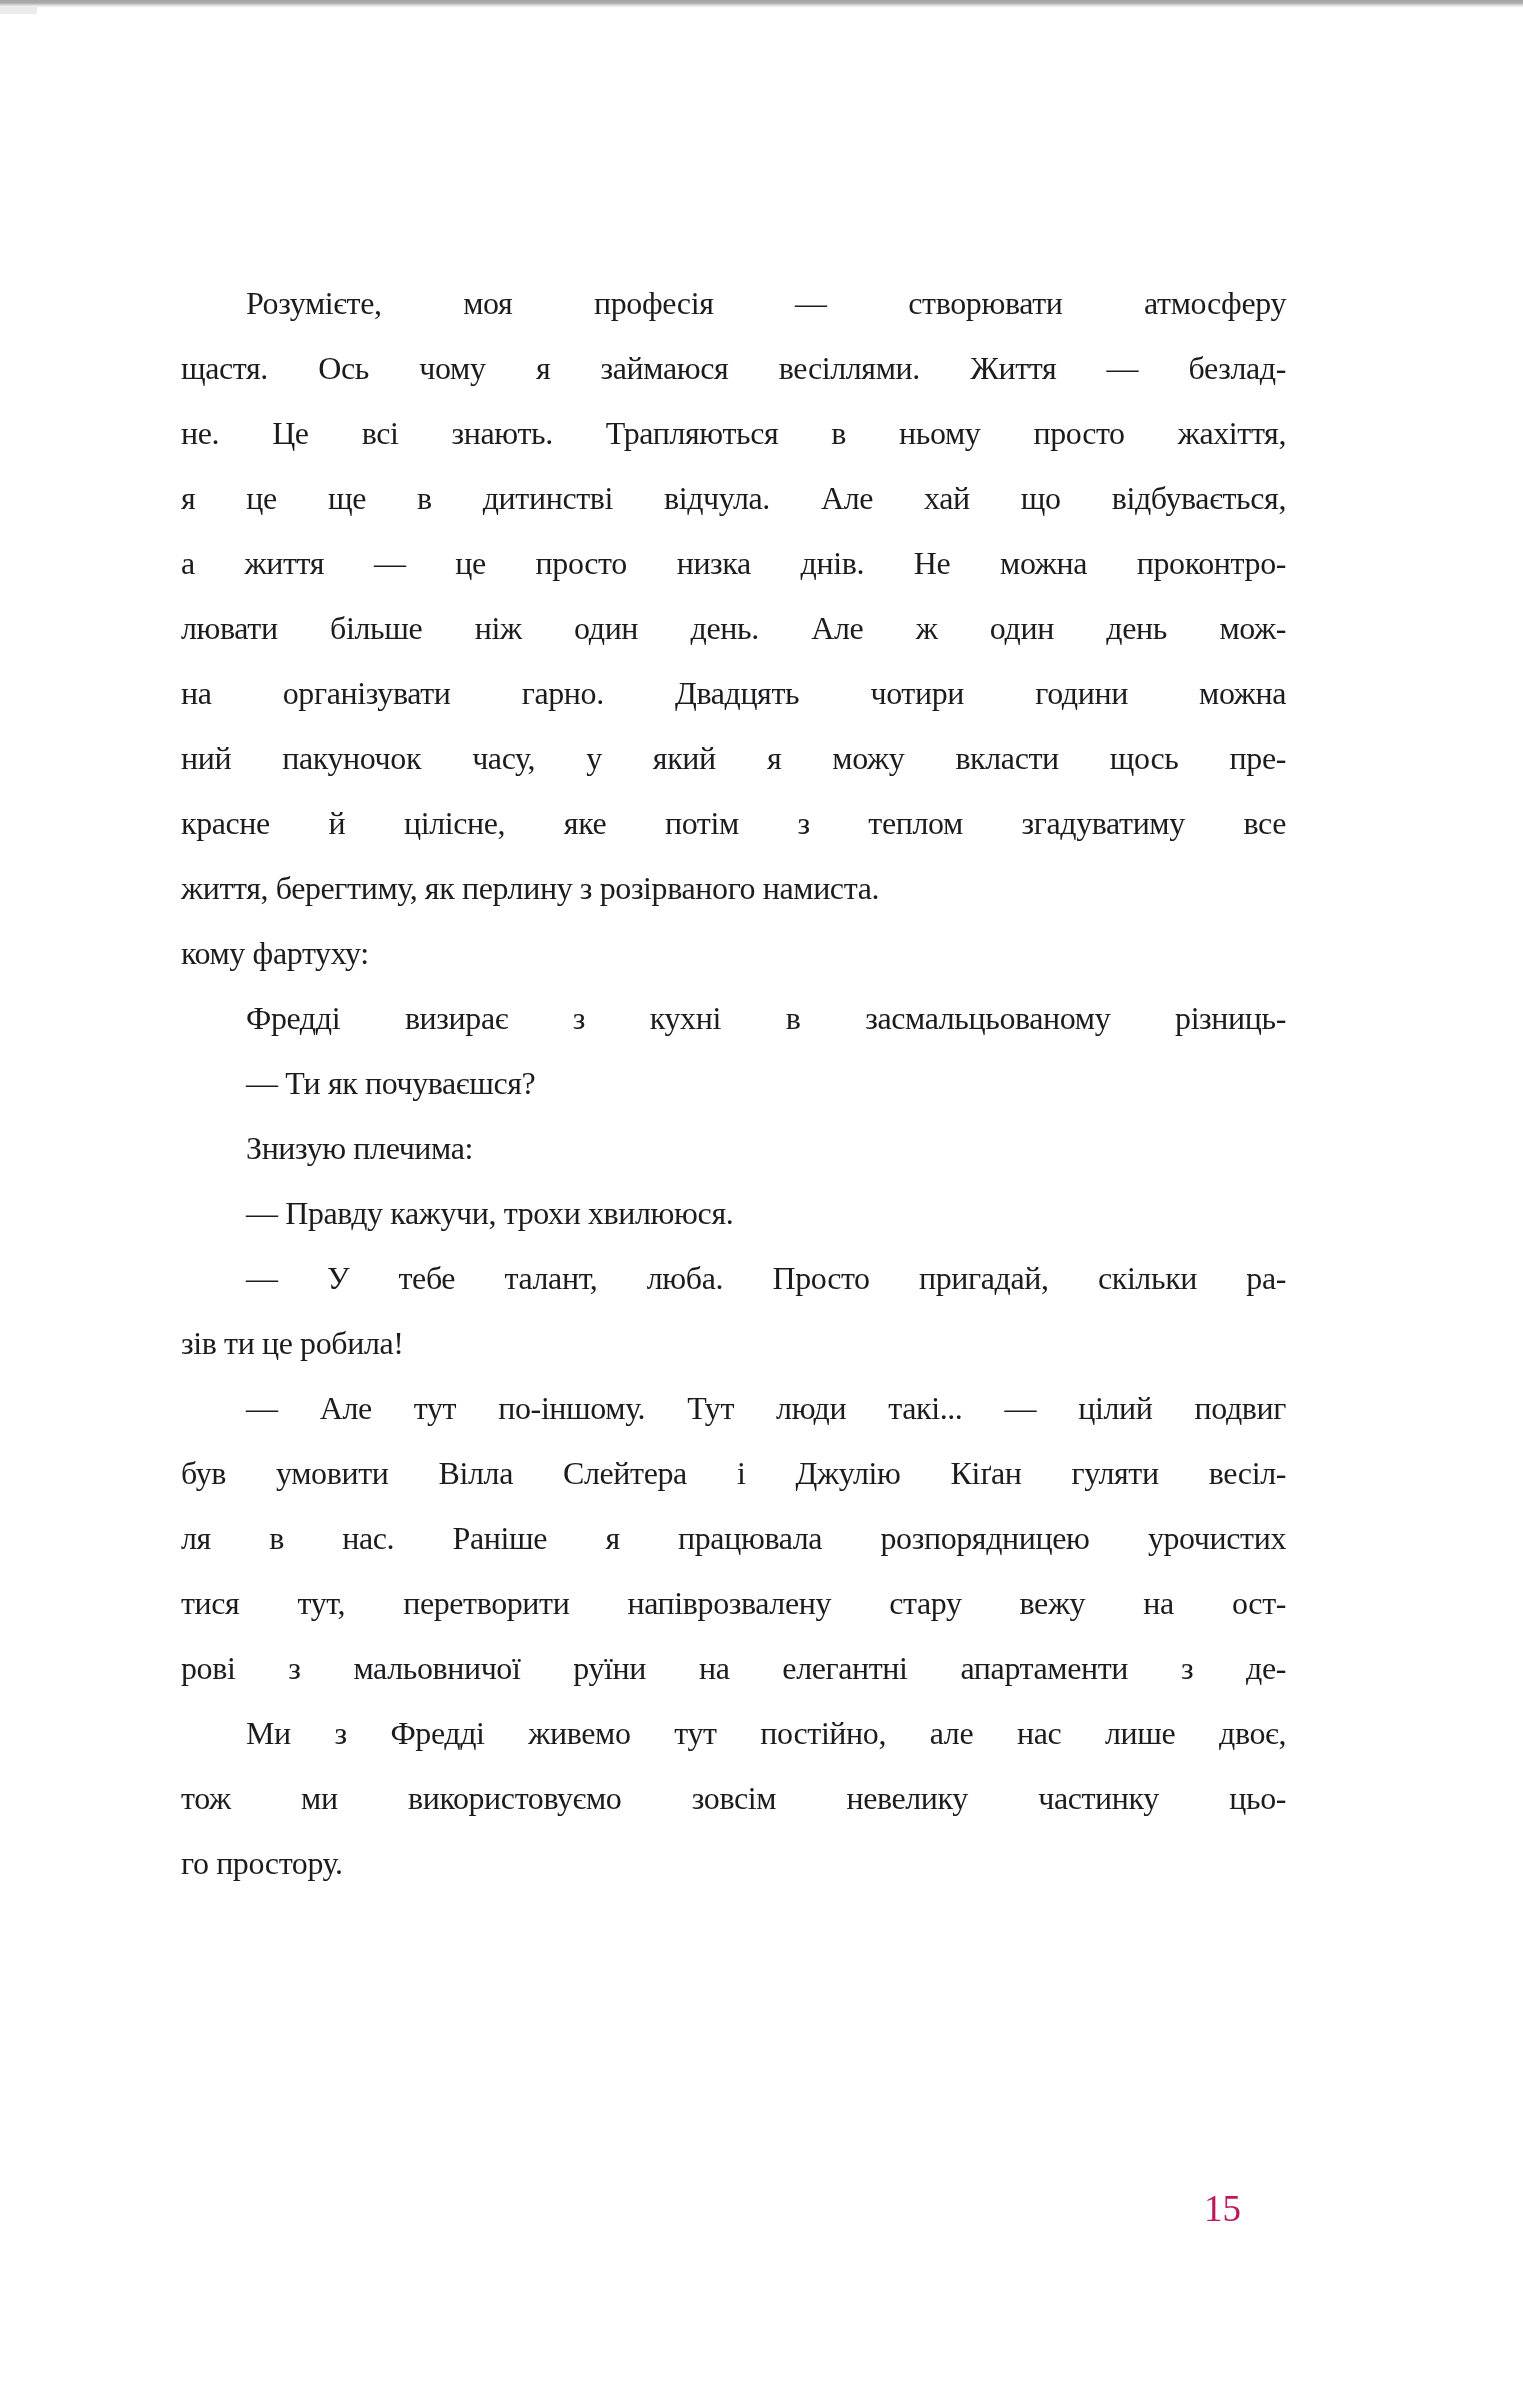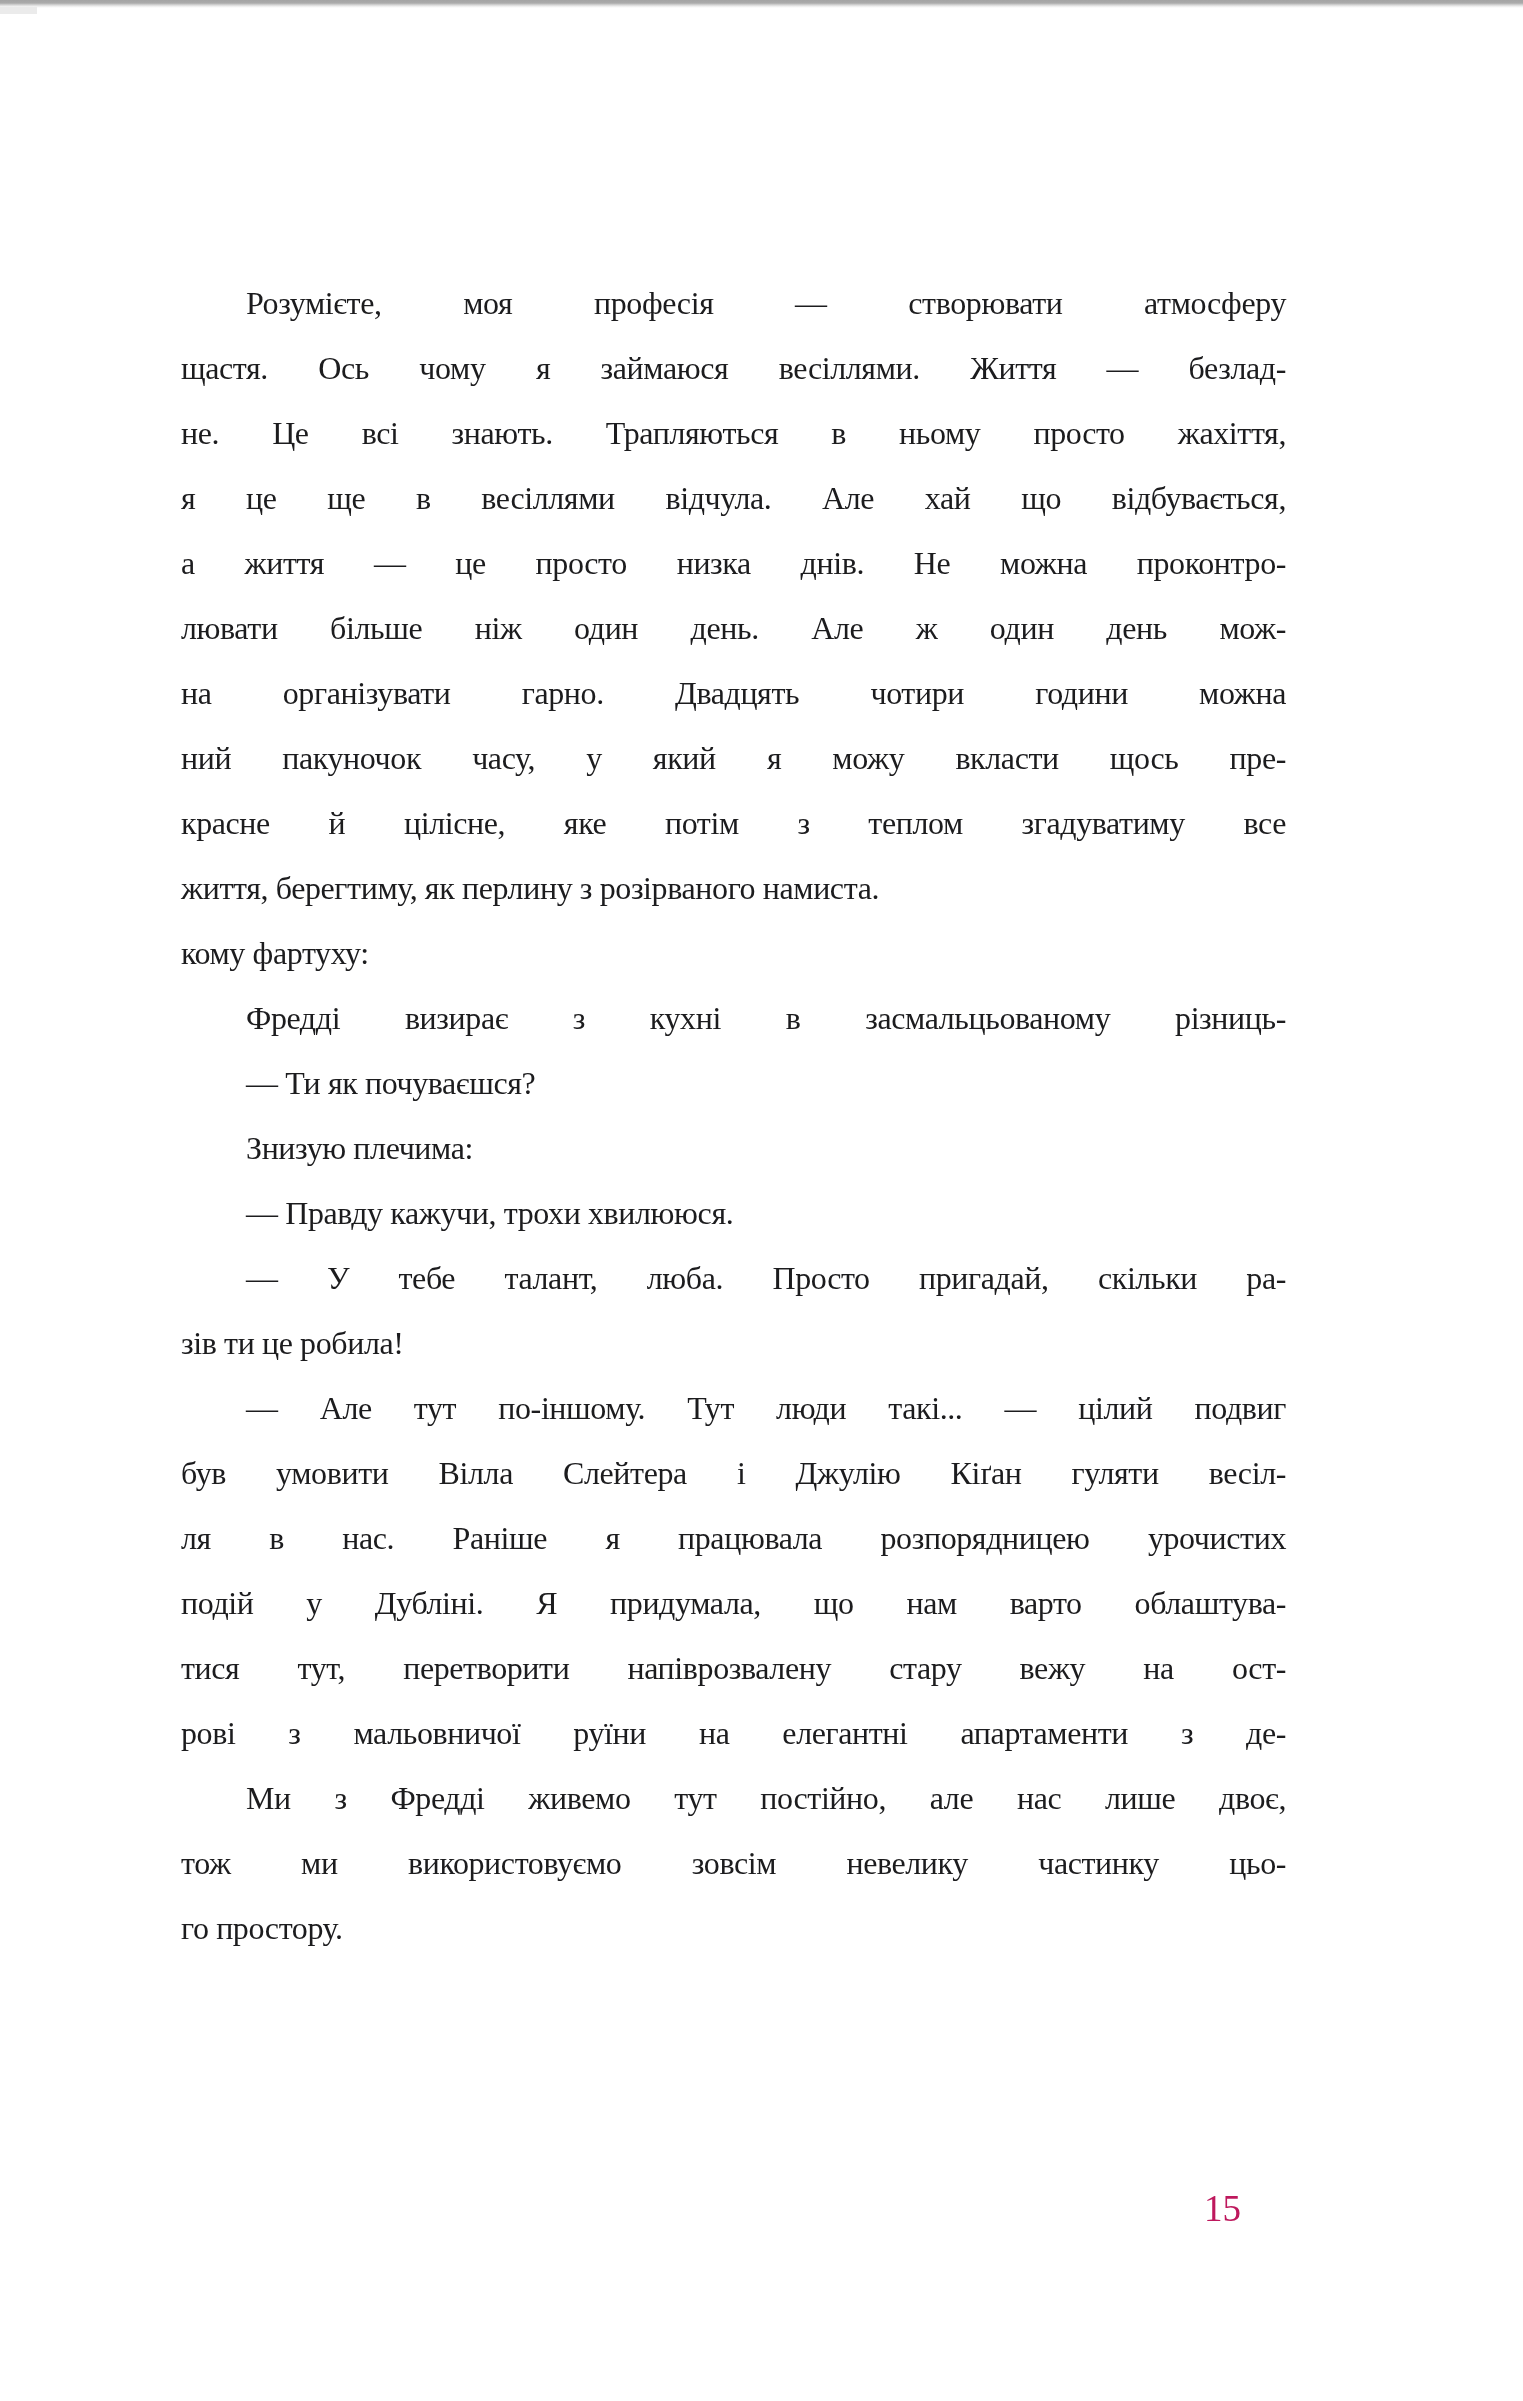--- a/index.html
+++ b/index.html
@@ -68,38 +68,37 @@
 <body>
 
 <div class="sheet">
   <div class="top-edge"></div>
   <div class="top-edge-notch"></div>
 
   <main class="text-block">
     <p class="ln indent just">Розумієте, моя професія — створювати атмосферу</p>
     <p class="ln just">щастя. Ось чому я займаюся весіллями. Життя — безлад-</p>
     <p class="ln just">не. Це всі знають. Трапляються в ньому просто жахіття,</p>
-    <p class="ln just">я це ще в весіллями відчула. Але хай що відбувається,</p>
+    <p class="ln just">я це ще в дитинстві відчула. Але хай що відбувається,</p>
     <p class="ln just">а життя — це просто низка днів. Не можна проконтро-</p>
     <p class="ln just">лювати більше ніж один день. Але ж один день мож-</p>
     <p class="ln just">на організувати гарно. Двадцять чотири години можна</p>
     <p class="ln just">ний пакуночок часу, у який я можу вкласти щось пре-</p>
     <p class="ln just">красне й цілісне, яке потім з теплом згадуватиму все</p>
     <p class="ln">життя, берегтиму, як перлину з розірваного намиста.</p>
     <p class="ln">кому фартуху:</p>
     <p class="ln indent just">Фредді визирає з кухні в засмальцьованому різниць-</p>
     <p class="ln indent">— Ти як почуваєшся?</p>
     <p class="ln indent">Знизую плечима:</p>
     <p class="ln indent">— Правду кажучи, трохи хвилююся.</p>
     <p class="ln indent just">— У тебе талант, люба. Просто пригадай, скільки ра-</p>
     <p class="ln">зів ти це робила!</p>
     <p class="ln indent just">— Але тут по-іншому. Тут люди такі... — цілий подвиг</p>
     <p class="ln just">був умовити Вілла Слейтера і Джулію Кіґан гуляти весіл-</p>
     <p class="ln just">ля в нас. Раніше я працювала розпорядницею урочистих</p>
-    <p class="ln just">подій у Дубліні. Я придумала, що нам варто облаштува-</p>
     <p class="ln just">тися тут, перетворити напіврозвалену стару вежу на ост-</p>
     <p class="ln just">рові з мальовничої руїни на елегантні апартаменти з де-</p>
     <p class="ln indent just">Ми з Фредді живемо тут постійно, але нас лише двоє,</p>
     <p class="ln just">тож ми використовуємо зовсім невелику частинку цьо-</p>
     <p class="ln">го простору.</p>
   </main>
 
   <div class="page-number">15</div>
 </div>
 

